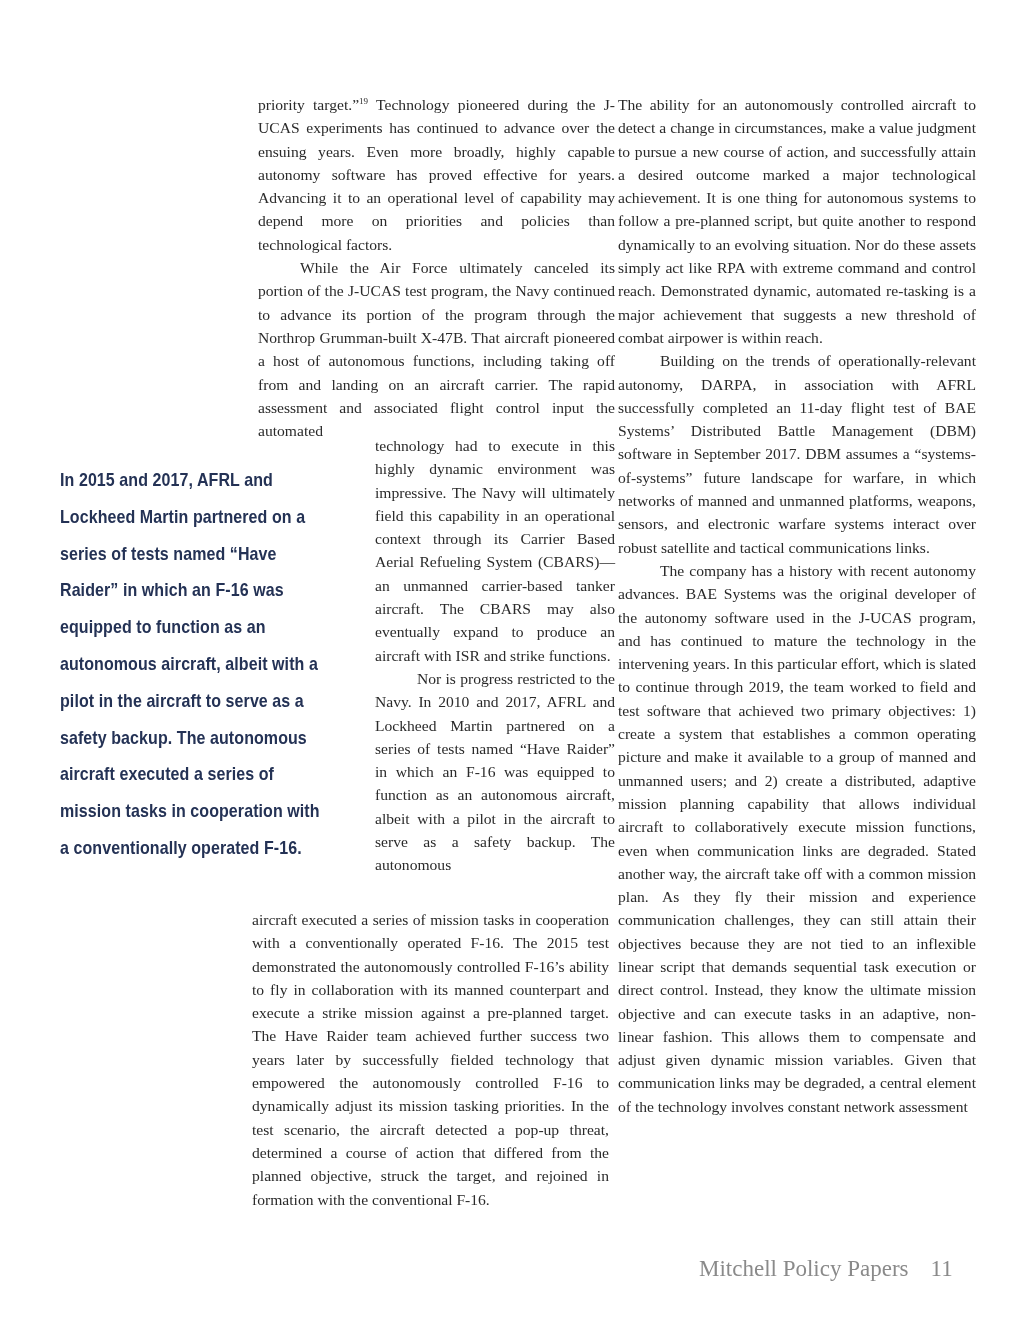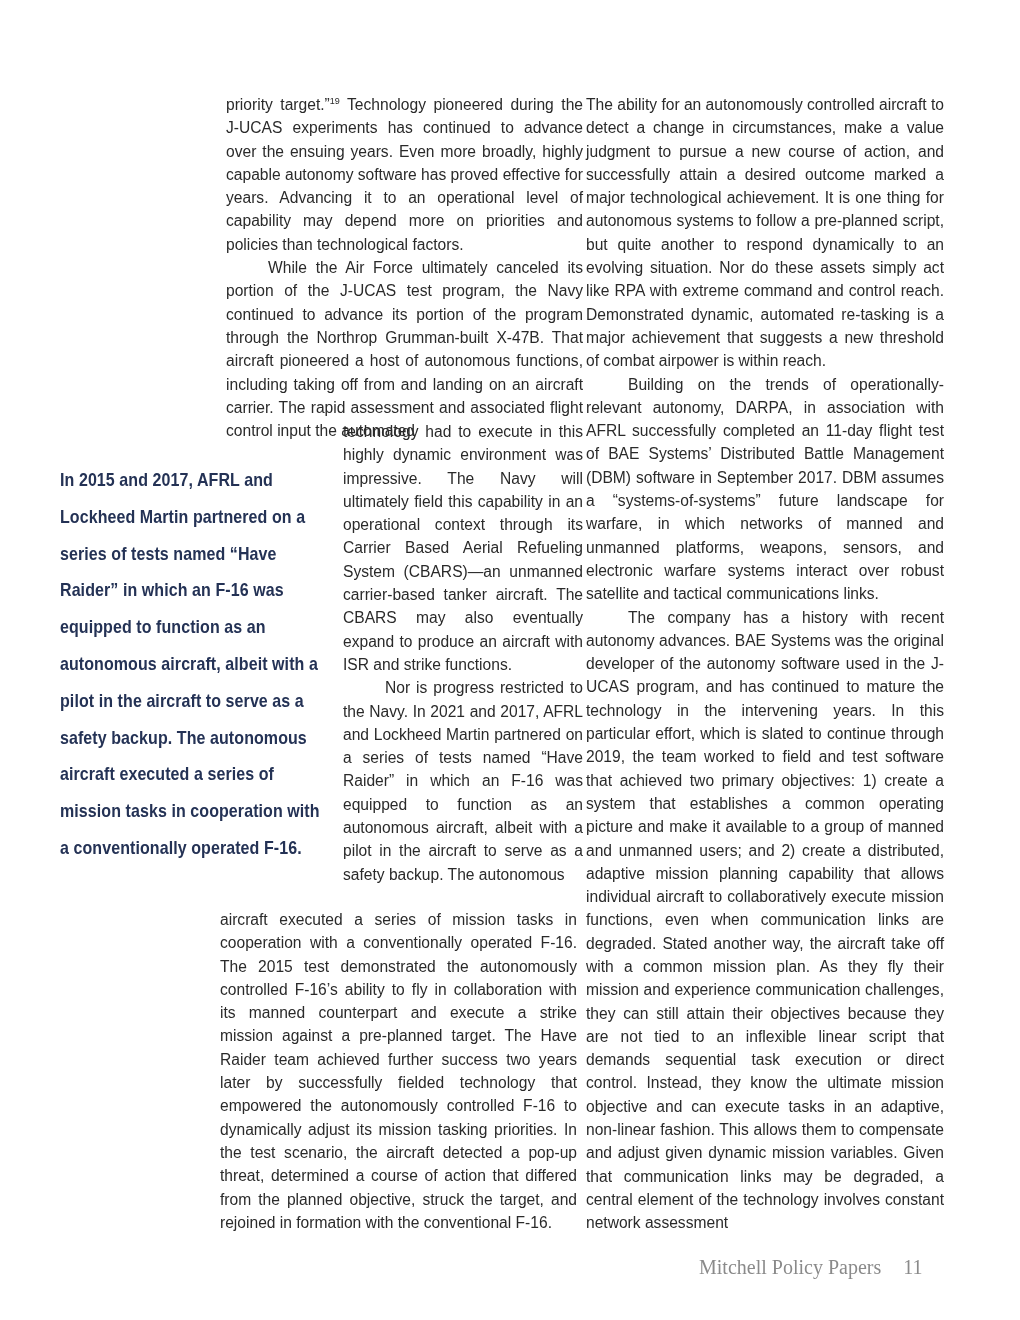--- a/index.html
+++ b/index.html
@@ -1,65 +1,66 @@
 <!DOCTYPE html>
 <html><head>
 <meta charset="utf-8">
 <style>
   html, body { margin: 0; padding: 0; background: #ffffff; }
   body { width: 1020px; height: 1320px; position: relative; overflow: hidden; }
   .page { position: absolute; left: 0; top: 0; width: 1020px; height: 1320px; }
   .col-text {
-    font-family: Liberation Sans, sans-serif;
+    font-family: Liberation Serif, serif;
     font-size: 15.6px;
     line-height: 23.3px;
     color: #2a2a2a;
     text-align: justify;
     text-align-last: left;
     hyphens: none;
+    margin-left: 32px;
   }
   .col-text p { margin: 0; }
   .indent { text-indent: 42px; }
   #col1-top { position: absolute; left: 226px; top: 93px; width: 357px; }
-  #col1-mid { position: absolute; left: 343px; top: 420px; width: 240px; }
+  #col1-mid { position: absolute; left: 343px; top: 434px; width: 240px; }
   #col1-bot { position: absolute; left: 220px; top: 908px; width: 357px; }
   #col2 { position: absolute; left: 586px; top: 93px; width: 358px; }
   .pullquote {
     position: absolute; left: 60px; top: 462px; width: 272px;
     font-family: "Liberation Sans", "DejaVu Sans", sans-serif;
     font-weight: bold;
     font-size: 18.6px;
     line-height: 36.8px;
     color: #243255;
     letter-spacing: 0.1px;
     transform: scaleX(0.86);
     transform-origin: left top;
     width: 316px;
   }
   .footer {
     position: absolute; left: 699px; top: 1256px;
     font-family: "Liberation Serif", "DejaVu Serif", serif;
-    font-size: 20px; color: #8a8a8a;
+    font-size: 23px; color: #8a8a8a;
   }
   .footer .pnum { margin-left: 22px; }
   sup { font-size: 9px; line-height: 0; vertical-align: 6px; }
 </style>
 </head>
 <body>
 
 <div class="page">
 
   <div class="col-text" id="col1-top">
     <p><span>priority target.”</span><sup>19</sup><span> Technology pioneered during the J-UCAS experiments has continued to advance over the ensuing years. Even more broadly, highly capable autonomy software has proved effective for years. Advancing it to an operational level of capability may depend more on priorities and policies than technological factors.</span></p>
     <p class="indent">While the Air Force ultimately canceled its portion of the J-UCAS test program, the Navy continued to advance its portion of the program through the Northrop Grumman-built X-47B. That aircraft pioneered a host of autonomous functions, including taking off from and landing on an aircraft carrier. The rapid assessment and associated flight control input the automated</p>
   </div>
 
   <div class="col-text" id="col1-mid">
     <p>technology had to execute in this highly dynamic environment was impressive. The Navy will ultimately field this capability in an operational context through its Carrier Based Aerial Refueling System (CBARS)—an unmanned carrier-based tanker aircraft. The CBARS may also eventually expand to produce an aircraft with ISR and strike functions.</p>
-    <p class="indent">Nor is progress restricted to the Navy. In 2021 and 2017, AFRL and Lockheed Martin partnered on a series of tests named “Have Raider” in which an F-16 was equipped to function as an autonomous aircraft, albeit with a pilot in the aircraft to serve as a safety backup. The autonomous</p>
+    <p class="indent">Nor is progress restricted to the Navy. In 2010 and 2017, AFRL and Lockheed Martin partnered on a series of tests named “Have Raider” in which an F-16 was equipped to function as an autonomous aircraft, albeit with a pilot in the aircraft to serve as a safety backup. The autonomous</p>
   </div>
 
   <div class="col-text" id="col1-bot">
     <p>aircraft executed a series of mission tasks in cooperation with a conventionally operated F-16. The 2015 test demonstrated the autonomously controlled F-16’s ability to fly in collaboration with its manned counterpart and execute a strike mission against a pre-planned target. The Have Raider team achieved further success two years later by successfully fielded technology that empowered the autonomously controlled F-16 to dynamically adjust its mission tasking priorities. In the test scenario, the aircraft detected a pop-up threat, determined a course of action that differed from the planned objective, struck the target, and rejoined in formation with the conventional F-16.</p>
   </div>
 
   <div class="pullquote">In 2015 and 2017, AFRL and Lockheed Martin partnered on a series of tests named “Have Raider” in which an F-16 was equipped to function as an autonomous aircraft, albeit with a pilot in the aircraft to serve as a safety backup. The autonomous aircraft executed a series of mission tasks in cooperation with a conventionally operated F-16.</div>
 
   <div class="col-text" id="col2">
     <p>The ability for an autonomously controlled aircraft to detect a change in circumstances, make a value judgment to pursue a new course of action, and successfully attain a desired outcome marked a major technological achievement. It is one thing for autonomous systems to follow a pre-planned script, but quite another to respond dynamically to an evolving situation. Nor do these assets simply act like RPA with extreme command and control reach. Demonstrated dynamic, automated re-tasking is a major achievement that suggests a new threshold of combat airpower is within reach.</p>

